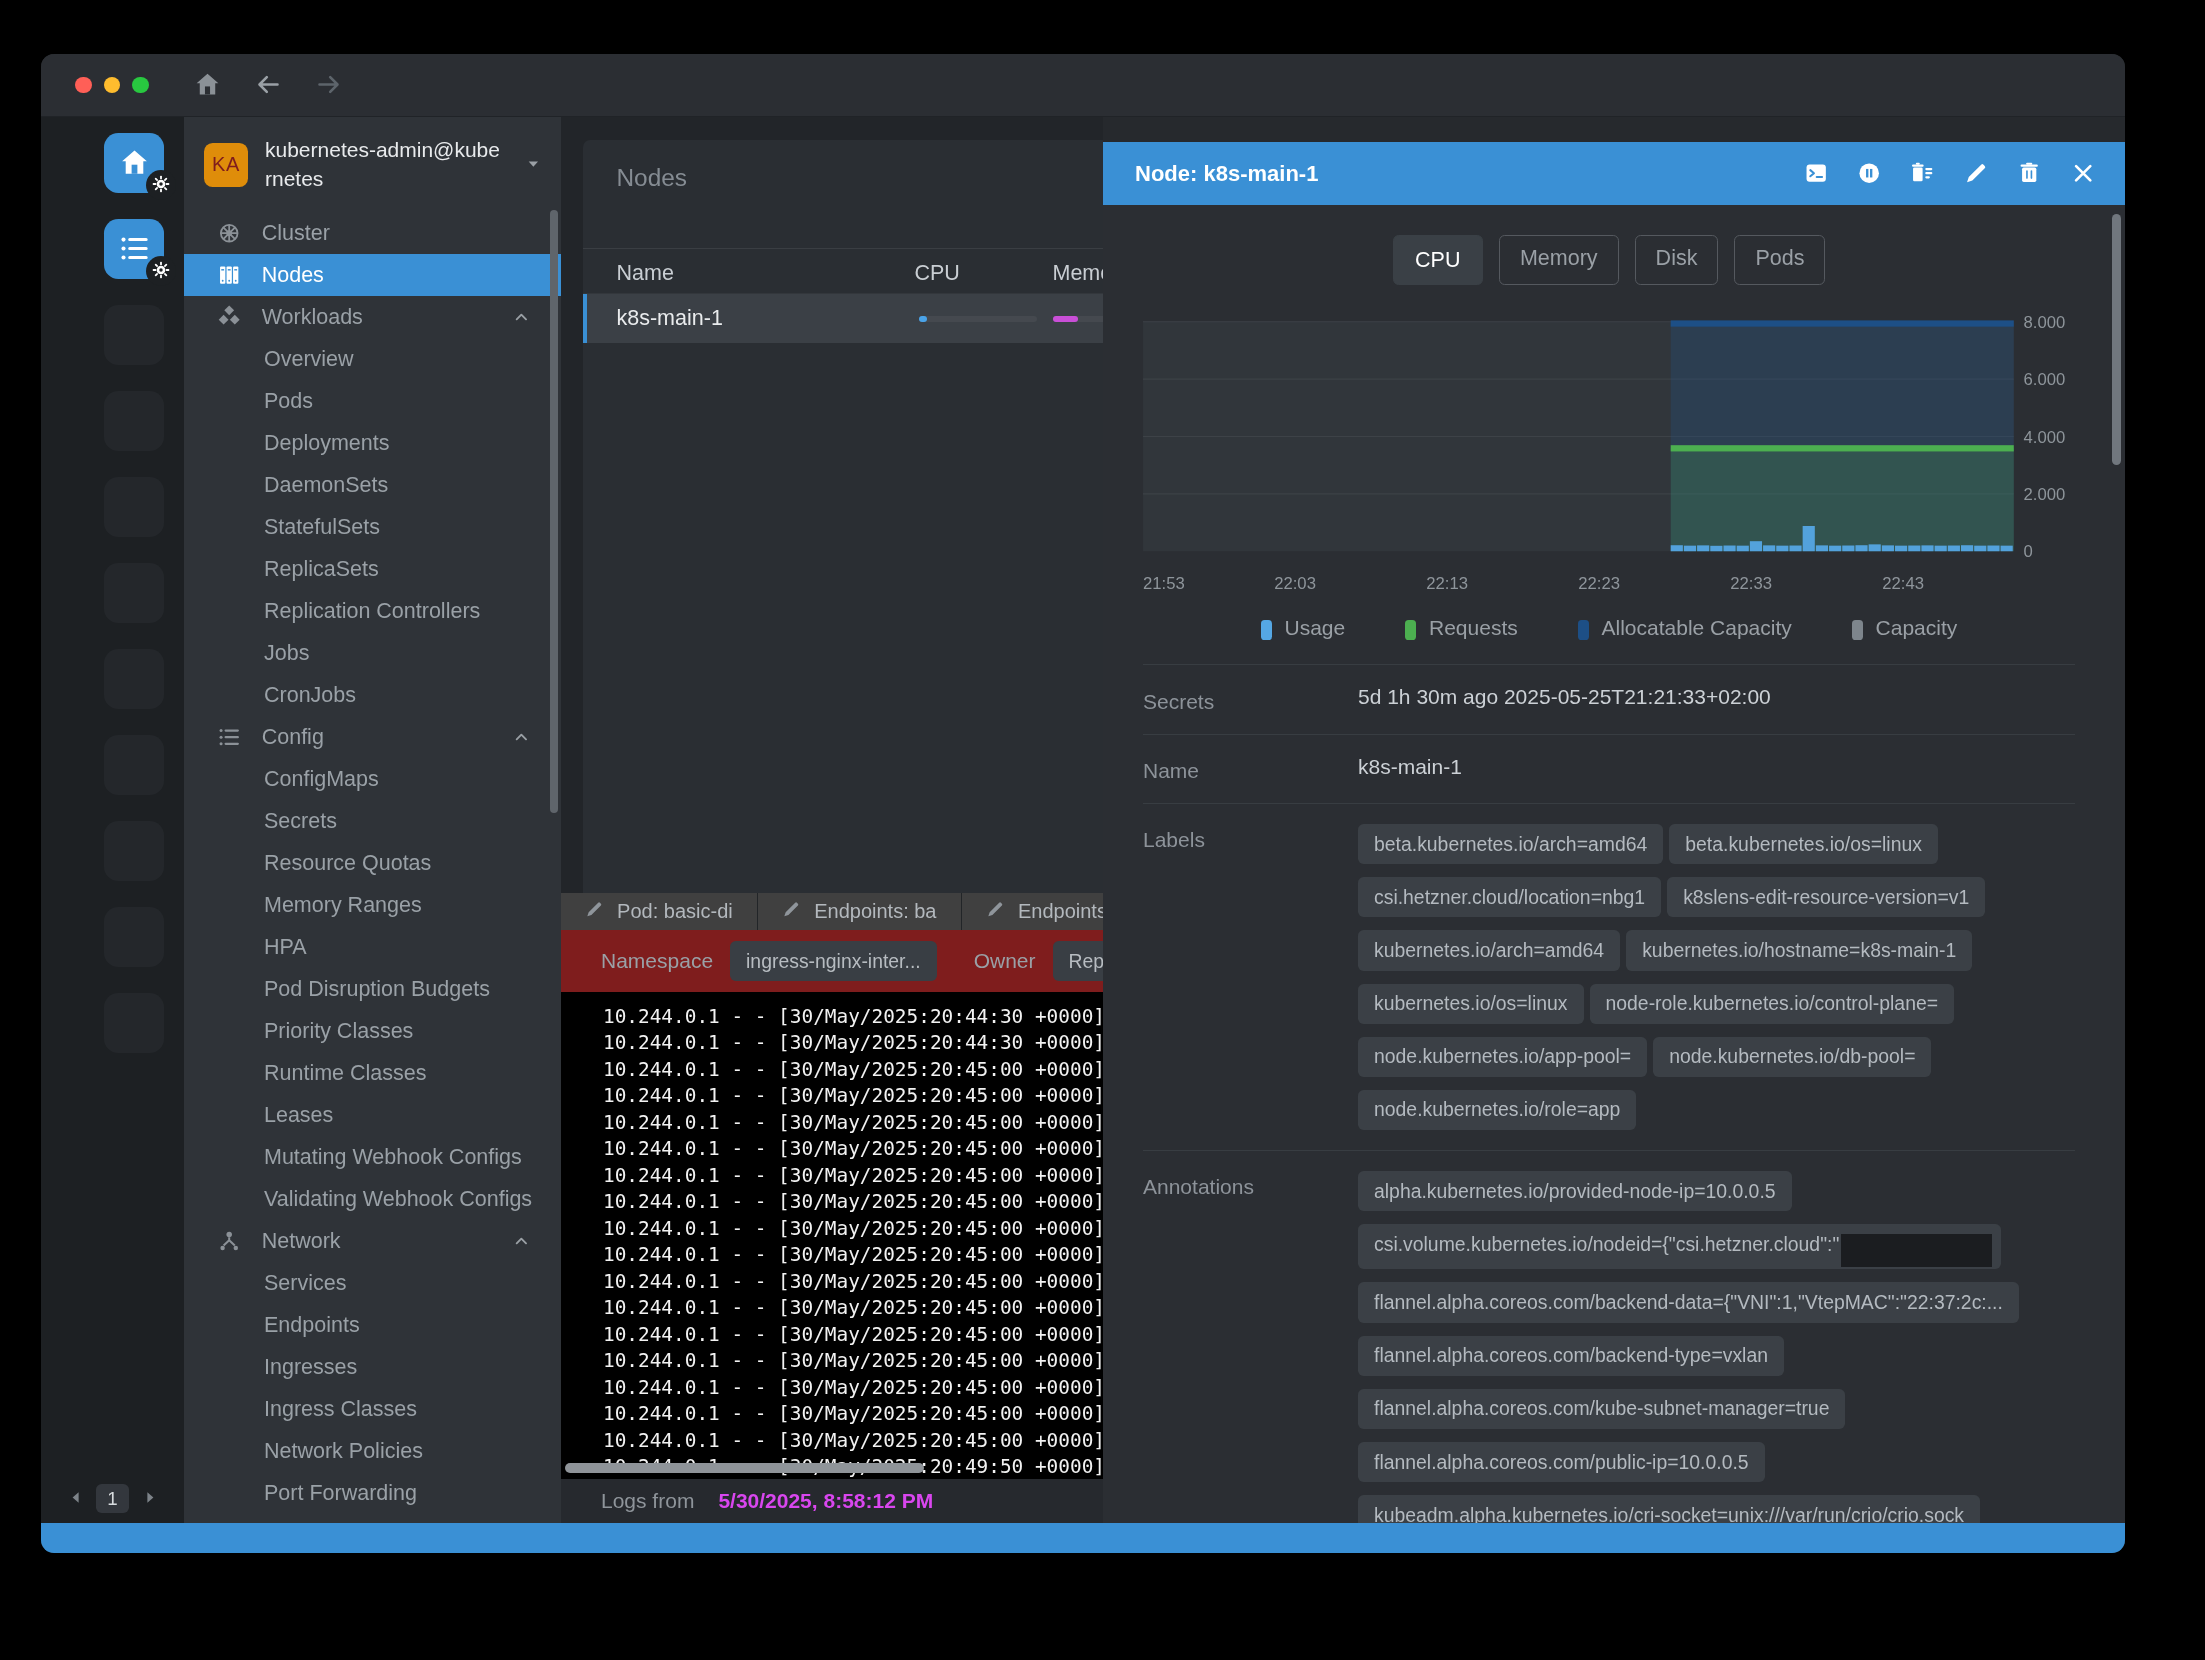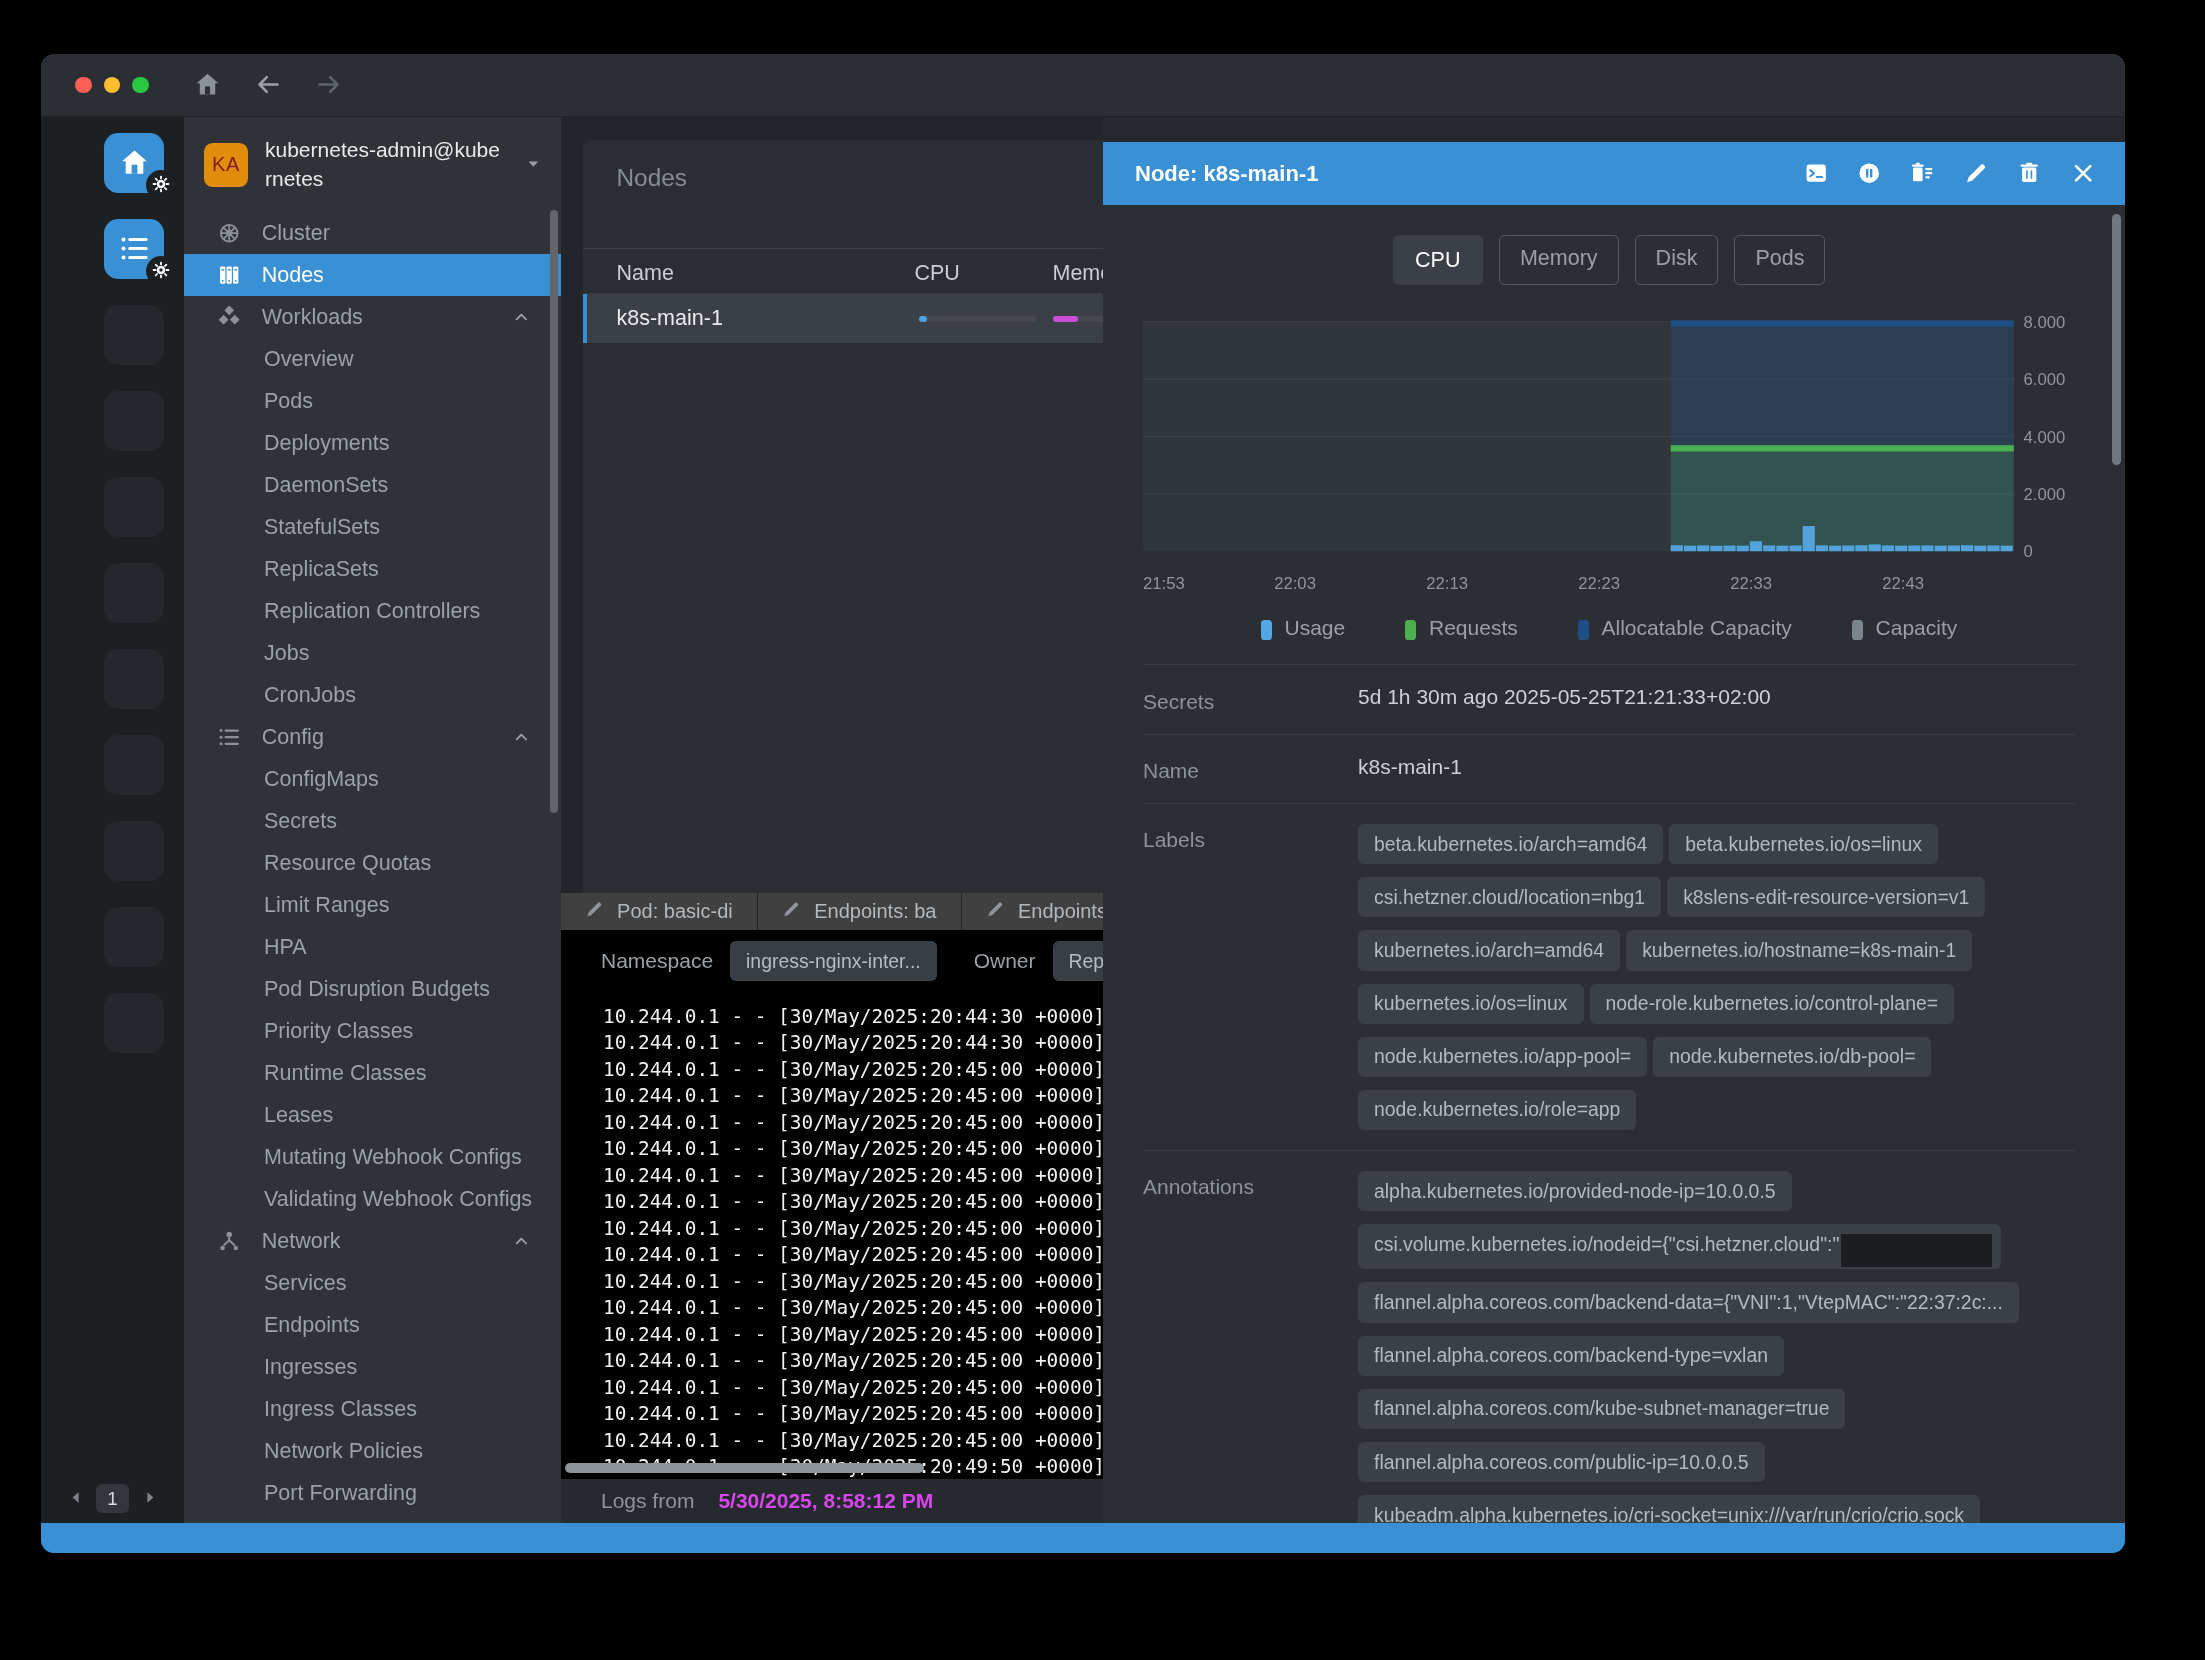--- a/index.html
+++ b/index.html
@@ -39,21 +39,21 @@
   .thead { position:absolute; left:0; right:0; top:108px; height:46px; border-top:0.7px solid #3a3e43; border-bottom:0.7px solid #33373c; }
   .thead span { position:absolute; top:11.5px; font-size:21.5px; color:#c9ced3; }
   .trow { position:absolute; left:0; right:0; top:154px; height:49px; background:#3b4046; border-left:4.3px solid #3a90d5; }
   .trow .nm { position:absolute; left:30px; top:12.2px; font-size:21.5px; color:#e9ebed; }
   .bar { position:absolute; top:21.5px; height:6.5px; border-radius:3.6px; background:#45494f; }
   .bar i { display:block; height:100%; border-radius:3.6px; }
   
   .dock { height:630px; flex:none; display:flex; flex-direction:column; }
   .dock-tabs { height:37px; flex:none; background:#26292d; display:flex; }
   .dock-tab { flex:none; background:#404040; border-right:0.7px solid #222528; display:flex; align-items:center; gap:13px; padding:0 24.4px; font-size:20px; color:#b3b8bd; white-space:nowrap; }
-  .dock-filter { height:62px; flex:none; background:#000000; display:flex; align-items:center; padding-left:40px; gap:17px; overflow:hidden; }
+  .dock-filter { height:62px; flex:none; background:#7f1d1d; display:flex; align-items:center; padding-left:40px; gap:17px; overflow:hidden; }
   .f-label { font-size:21px; color:#9aa0a6; flex:none; }
   .f-badge { background:#393e44; border-radius:5.7px; padding:8.6px 16px; font-size:19.4px; color:#b7bcc1; white-space:nowrap; flex:none; }
   .f-badge.owner { margin-right:-57px; }
   .log { flex:1; background:#000; position:relative; overflow:hidden; padding:11.5px 0 0 42px; }
   .log-line { font-family:"DejaVu Sans Mono", monospace; font-size:19.4px; color:#f2f2f2; line-height:26.5px; white-space:nowrap; }
   .h-thumb { position:absolute; left:4.3px; bottom:5.7px; width:359px; height:10px; border-radius:5px; background:#8f9499; }
   .log-footer { height:44px; flex:none; background:#26292e; display:flex; align-items:center; padding-left:40px; font-size:21px; }
   .log-footer .pre { color:#8e949a; }
   .log-footer b { color:#d946ef; margin-left:24px; }
   
@@ -284,21 +284,21 @@
           <div class="side-item child">
             <span>ConfigMaps</span>
           </div>
           <div class="side-item child">
             <span>Secrets</span>
           </div>
           <div class="side-item child">
             <span>Resource Quotas</span>
           </div>
           <div class="side-item child">
-            <span>Limit Ranges</span>
+            <span>Memory Ranges</span>
           </div>
           <div class="side-item child">
             <span>HPA</span>
           </div>
           <div class="side-item child">
             <span>Pod Disruption Budgets</span>
           </div>
           <div class="side-item child">
             <span>Priority Classes</span>
           </div>

